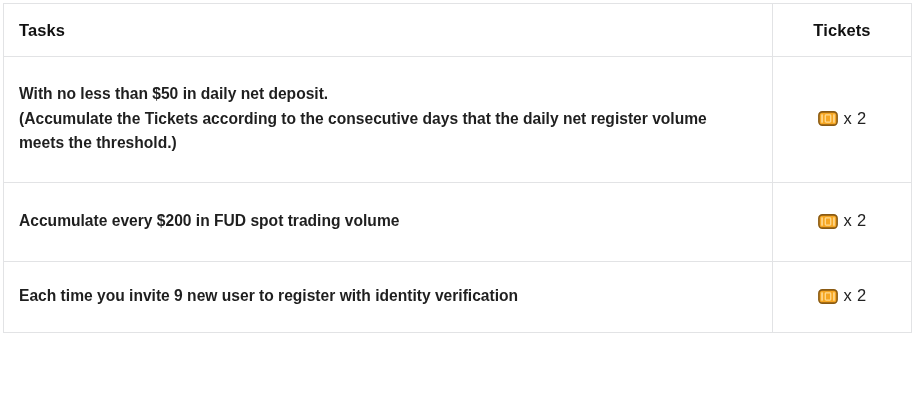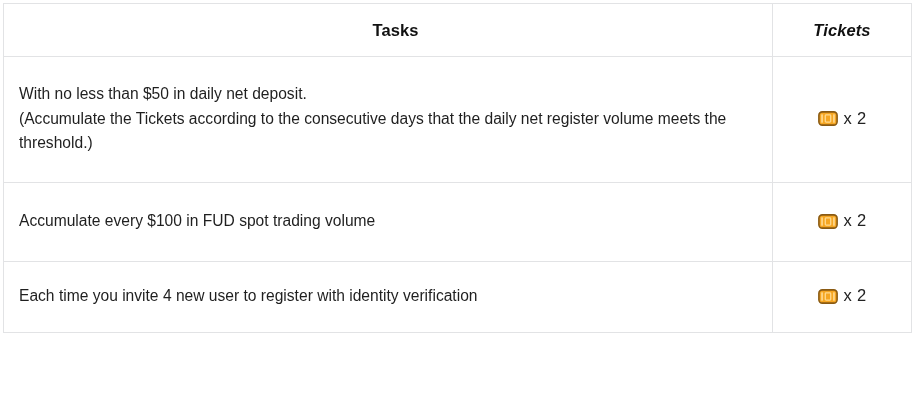--- a/index.html
+++ b/index.html
@@ -45,35 +45,34 @@
   }
 
   table.reward-table thead th {
     height: 52px;
     font-size: 16.5px;
     font-weight: bold;
     color: #111111;
     letter-spacing: 0.1px;
   }
   th.head-tasks {
-    text-align: center;
+    text-align: left;
     padding: 0 0 0 15px;
   }
   th.head-tickets {
     padding: 0 0 0 0;
-    font-style: italic;
   }
 
   table.reward-table tbody td.task-cell {
     text-align: left;
     padding: 12px 16px 13px 15px;
     font-size: 15.6px;
     line-height: 1.58;
     color: #1f1f1f;
-    font-weight: normal;
+    font-weight: bold;
   }
 
   table.reward-table tbody td.ticket-cell {
     text-align: center;
     padding: 10px 6px;
     font-size: 16px;
     color: #1f1f1f;
     white-space: nowrap;
   }
 
@@ -142,41 +141,41 @@
                 <rect x="7.3" y="3.9" width="5.4" height="7.2" rx="0.8" fill="#f5a623" stroke="#ffd98f" stroke-width="1.3"></rect>
               </svg>
             </span>
             <span class="reward-count">x 2</span>
           </span>
         </td>
       </tr>
 
       <tr class="row-1">
         <td class="task-cell">
-          <span class="task-line">Accumulate every $100 in FUD spot trading volume</span>
+          <span class="task-line">Accumulate every $200 in FUD spot trading volume</span>
         </td>
         <td class="ticket-cell">
           <span class="reward">
             <span class="ticket-icon">
               <svg width="20" height="15" viewBox="0 0 20 15" xmlns="http://www.w3.org/2000/svg">
                 <rect x="0.9" y="0.9" width="18.2" height="13.2" rx="3.4" ry="3.4" fill="#f5a623" stroke="#8a5a12" stroke-width="1.6"></rect>
                 <rect x="3.2" y="3.2" width="1.7" height="8.6" rx="0.6" fill="#ffd98f"></rect>
                 <rect x="15.1" y="3.2" width="1.7" height="8.6" rx="0.6" fill="#ffd98f"></rect>
                 <rect x="7.3" y="3.9" width="5.4" height="7.2" rx="0.8" fill="#f5a623" stroke="#ffd98f" stroke-width="1.3"></rect>
               </svg>
             </span>
             <span class="reward-count">x 2</span>
           </span>
         </td>
       </tr>
 
 
       <tr class="row-3">
         <td class="task-cell">
-          <span class="task-line">Each time you invite 4 new user to register with identity verification</span>
+          <span class="task-line">Each time you invite 9 new user to register with identity verification</span>
         </td>
         <td class="ticket-cell">
           <span class="reward">
             <span class="ticket-icon">
               <svg width="20" height="15" viewBox="0 0 20 15" xmlns="http://www.w3.org/2000/svg">
                 <rect x="0.9" y="0.9" width="18.2" height="13.2" rx="3.4" ry="3.4" fill="#f5a623" stroke="#8a5a12" stroke-width="1.6"></rect>
                 <rect x="3.2" y="3.2" width="1.7" height="8.6" rx="0.6" fill="#ffd98f"></rect>
                 <rect x="15.1" y="3.2" width="1.7" height="8.6" rx="0.6" fill="#ffd98f"></rect>
                 <rect x="7.3" y="3.9" width="5.4" height="7.2" rx="0.8" fill="#f5a623" stroke="#ffd98f" stroke-width="1.3"></rect>
               </svg>

